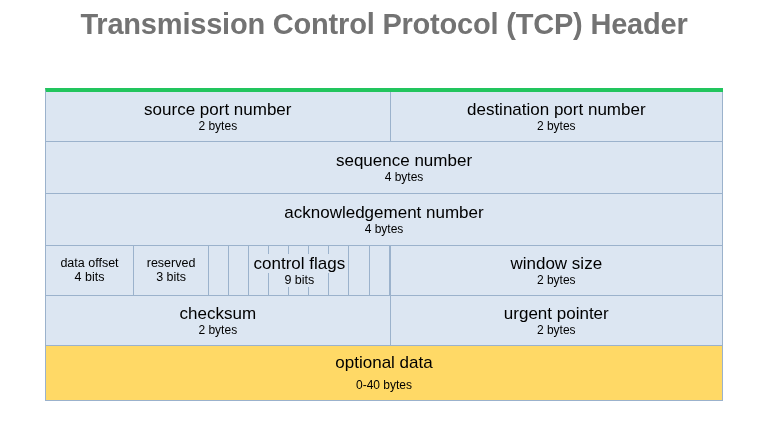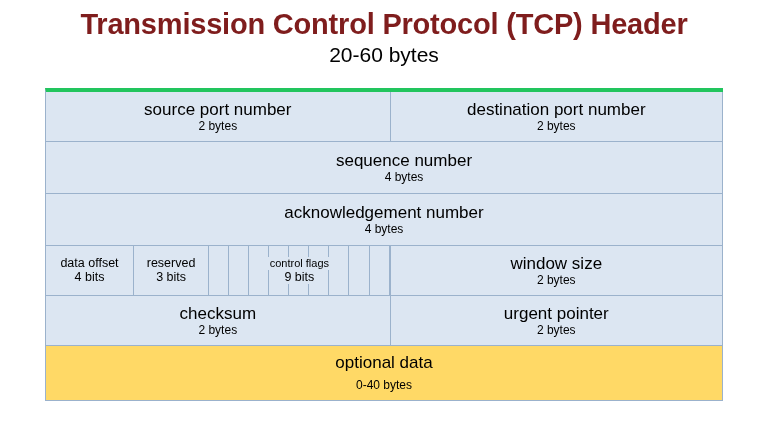--- a/index.html
+++ b/index.html
@@ -28,21 +28,21 @@
     left: 0;
     top: 8px;
     width: 768px;
     text-align: center;
   }
   .title {
     font-size: 29px;
     font-weight: bold;
     letter-spacing: -0.2px;
     line-height: 1.12;
-    color: #7f1d1d;
+    color: #737373;
   }
   .subtitle {
     font-size: 21px;
     font-weight: normal;
     line-height: 1.2;
     margin-top: 2px;
     color: #000000;
   }
 
   
@@ -136,21 +136,21 @@
     width: 100%;
     height: 100%;
     display: flex;
     flex-direction: column;
     align-items: center;
     justify-content: center;
     text-align: center;
     pointer-events: none;
   }
   .flags-label .name {
-    font-size: 11px;
+    font-size: 17px;
     line-height: 1.15;
     white-space: nowrap;
     background: #dce6f2;
     padding: 0 3px;
   }
   .flags-label .size {
     font-size: 12.5px;
     line-height: 1.15;
     white-space: nowrap;
     background: #dce6f2;
@@ -164,21 +164,20 @@
   .cell.optional .name { font-size: 17px; }
   .cell.optional .size { font-size: 12px; }
 </style>
 </head>
 <body>
 
 <div class="slide">
 
   <div class="title-block">
     <div class="title">Transmission Control Protocol (TCP) Header</div>
-    <div class="subtitle">20-60 bytes</div>
   </div>
 
   <div class="tcp-table">
 
     <div class="row row-ports">
       <div class="cell w-half">
         <div class="name">source port number</div>
         <div class="size">2 bytes</div>
       </div>
       <div class="cell w-half-r">

